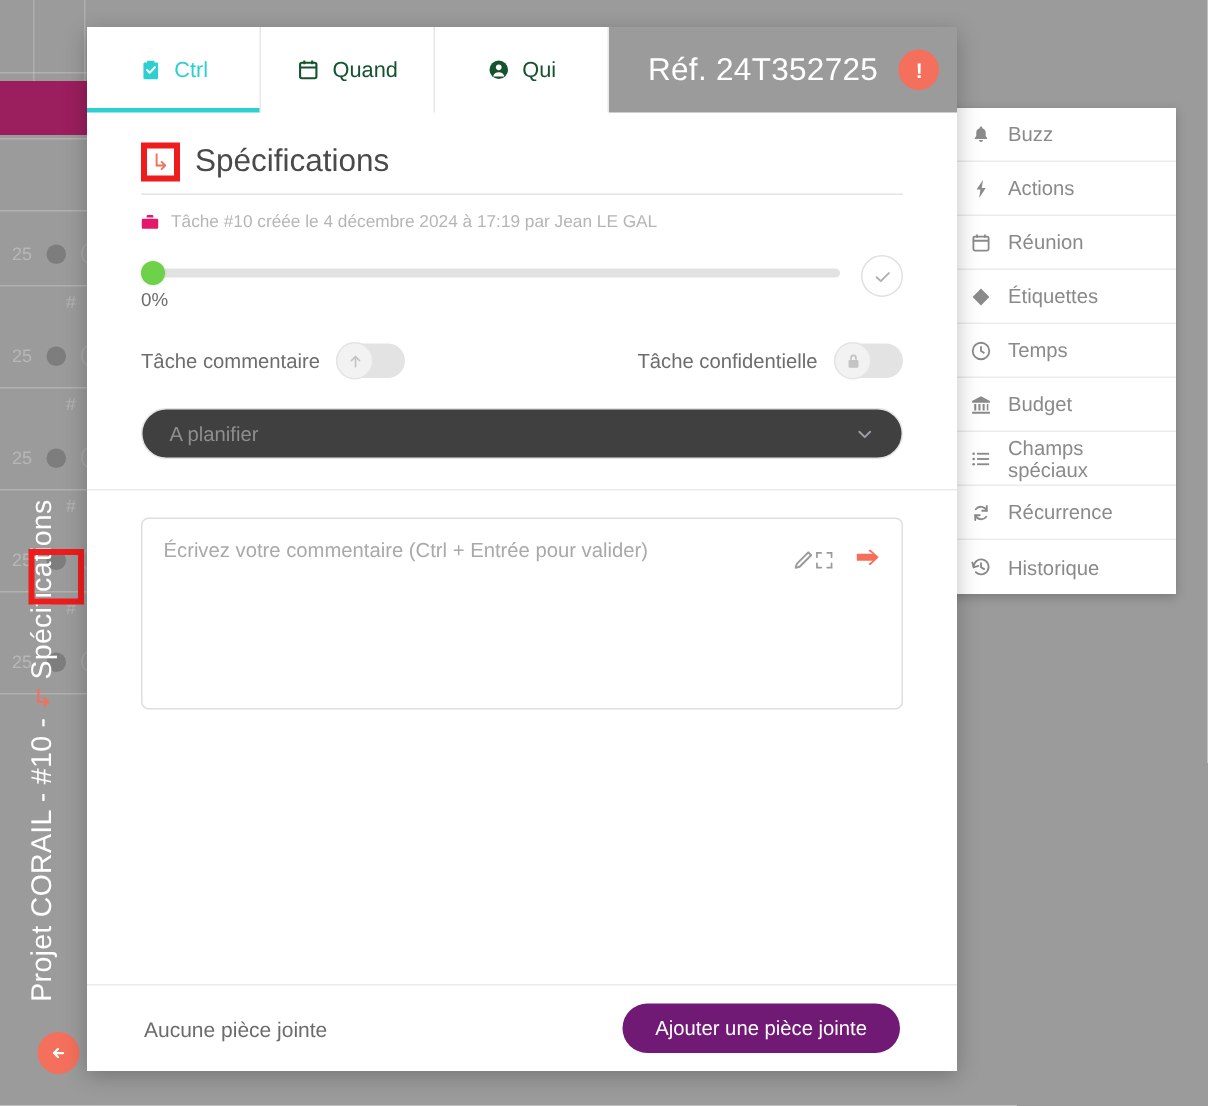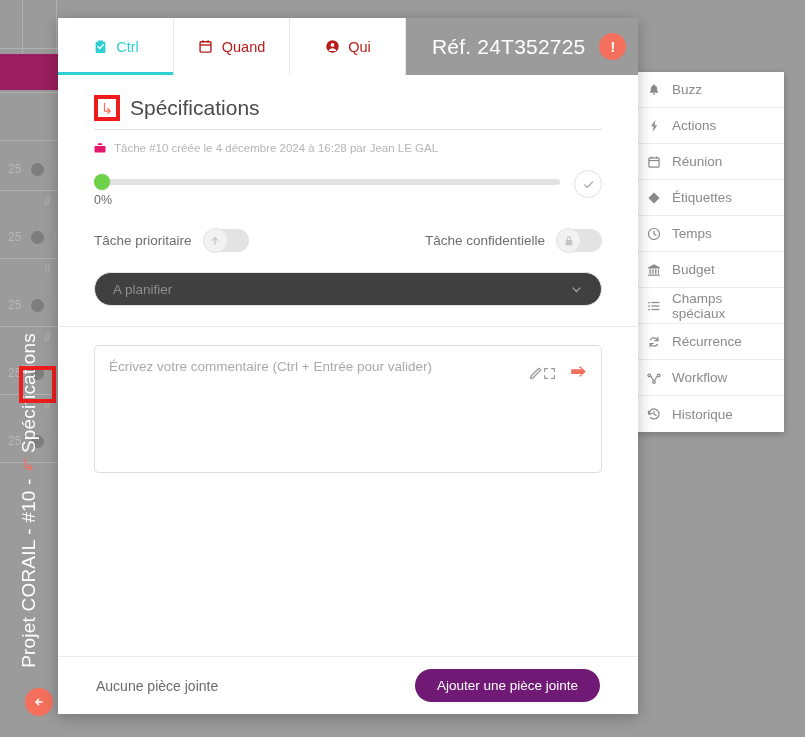--- a/index.html
+++ b/index.html
@@ -102,21 +102,21 @@
     display: flex; flex-direction: column;
   }
 
   
   #tabbar {
     height: 57px; display: flex; align-items: stretch;
     flex: none; position: relative;
   }
   .tab {
     width: 116px; display: flex; align-items: center; justify-content: center;
-    gap: 8px; font-size: 14.5px; color: #b91c1c;
+    gap: 8px; font-size: 14.5px; color: #14532d;
     border-right: 1px solid #e8e8e8; cursor: pointer;
     position: relative; background: #fff;
   }
   .tab .t-icon { width: 16px; height: 16px; display: flex; align-items: center; justify-content: center; }
   .tab .t-icon svg { width: 15px; height: 15px; display: block; }
   .tab.active { color: #2ecfd0; }
   .tab.active .t-icon { color: #2ecfd0; }
   .tab.active::after {
     content: ""; position: absolute; left: 0; right: 0; bottom: 0;
     height: 3px; background: #2ecfd0;
@@ -396,32 +396,20 @@
       <svg viewBox="0 0 16 16" fill="none" stroke="currentColor" stroke-width="1.4" stroke-linecap="round">
         <path d="M12.3 6.2A4.8 4.8 0 0 0 4 5.2"></path>
           <polyline points="12.4,2.6 12.4,6.3 8.9,6.3"></polyline>
         <path d="M3.7 9.8A4.8 4.8 0 0 0 12 10.8"></path>
           <polyline points="3.6,13.4 3.6,9.7 7.1,9.7"></polyline>
       </svg>
     </span>
     <span>Récurrence</span>
   </div>
 
-  <div class="menu-item">
-    <span class="mi-icon">
-      <svg viewBox="0 0 16 16" fill="none" stroke="currentColor" stroke-width="1.3" stroke-linecap="round">
-        <circle cx="2.6" cy="5" r="1.5"></circle>
-          <circle cx="13.4" cy="5" r="1.5"></circle>
-          <circle cx="8" cy="12.6" r="1.5"></circle>
-        <path d="M4 5.6c1.8 2.4 2.6 4 3.7 5.6"></path>
-          <path d="M12 5.6c-1.8 2.4-2.6 4-3.7 5.6"></path>
-      </svg>
-    </span>
-    <span>Workflow</span>
-  </div>
 
   <div class="menu-item">
     <span class="mi-icon">
       <svg viewBox="0 0 16 16" fill="none" stroke="currentColor" stroke-width="1.4" stroke-linecap="round">
         <path d="M2.4 8a5.7 5.7 0 1 1 1.7 4"></path>
           <polyline points="1.4,4.6 2.4,8.2 6,7.2"></polyline>
         <polyline points="8,5 8,8.2 10.4,9.6"></polyline>
       </svg>
     </span>
     <span>Historique</span>
@@ -479,40 +467,40 @@
       <div id="hl-title">
         <span class="tarrow">↳</span>
       </div>
       <div id="task-title">Spécifications</div>
     </div>
 
     <div id="meta-row">
       <svg class="briefcase" viewBox="0 0 16 16" fill="currentColor">
         <path d="M6 1.8h4a1 1 0 0 1 1 1v1.2H5V2.8a1 1 0 0 1 1-1zM1.6 5.2h12.8a.9.9 0 0 1 .9.9v7a.9.9 0 0 1-.9.9H1.6a.9.9 0 0 1-.9-.9v-7a.9.9 0 0 1 .9-.9z"></path>
       </svg>
-      <span>Tâche #10 créée le 4 décembre 2024 à 16:28 par Jean LE GAL</span>
+      <span>Tâche #10 créée le 4 décembre 2024 à 17:19 par Jean LE GAL</span>
     </div>
 
     <div id="progress-block">
       <div id="prog-left">
         <div id="track">
           <div id="thumb"></div>
         </div>
         <div id="prog-pct">0%</div>
       </div>
       <button id="check-btn">
         <svg viewBox="0 0 16 16" fill="none" stroke="currentColor" stroke-width="1.6" stroke-linecap="round" stroke-linejoin="round">
           <polyline points="3,8.4 6.4,11.6 13,5"></polyline>
         </svg>
       </button>
     </div>
 
     <div id="toggle-row">
       <div class="toggle-group">
-        <span class="tg-label">Tâche prioritaire</span>
+        <span class="tg-label">Tâche commentaire</span>
         <div class="switch">
           <div class="knob">
             <svg viewBox="0 0 16 16" fill="none" stroke="currentColor" stroke-width="1.5" stroke-linecap="round" stroke-linejoin="round">
               <line x1="8" y1="12.6" x2="8" y2="3.6"></line>
                 <polyline points="4.4,7.2 8,3.6 11.6,7.2"></polyline>
             </svg>
           </div>
         </div>
       </div>
       <div class="toggle-group">

